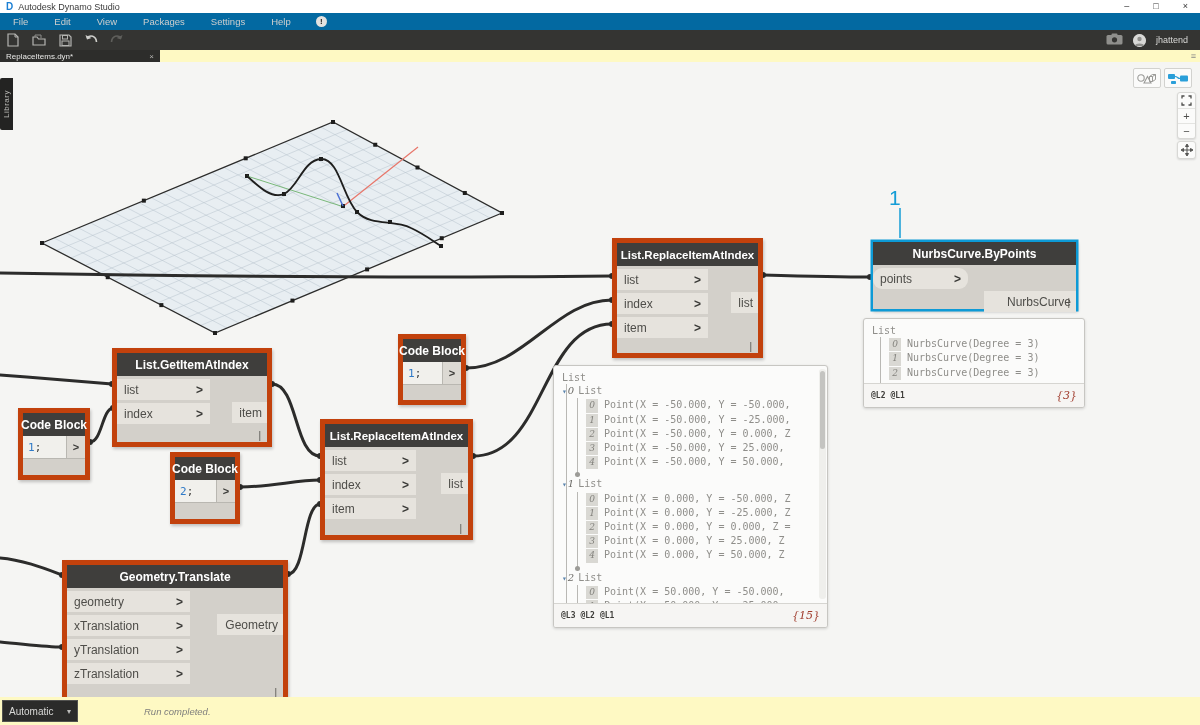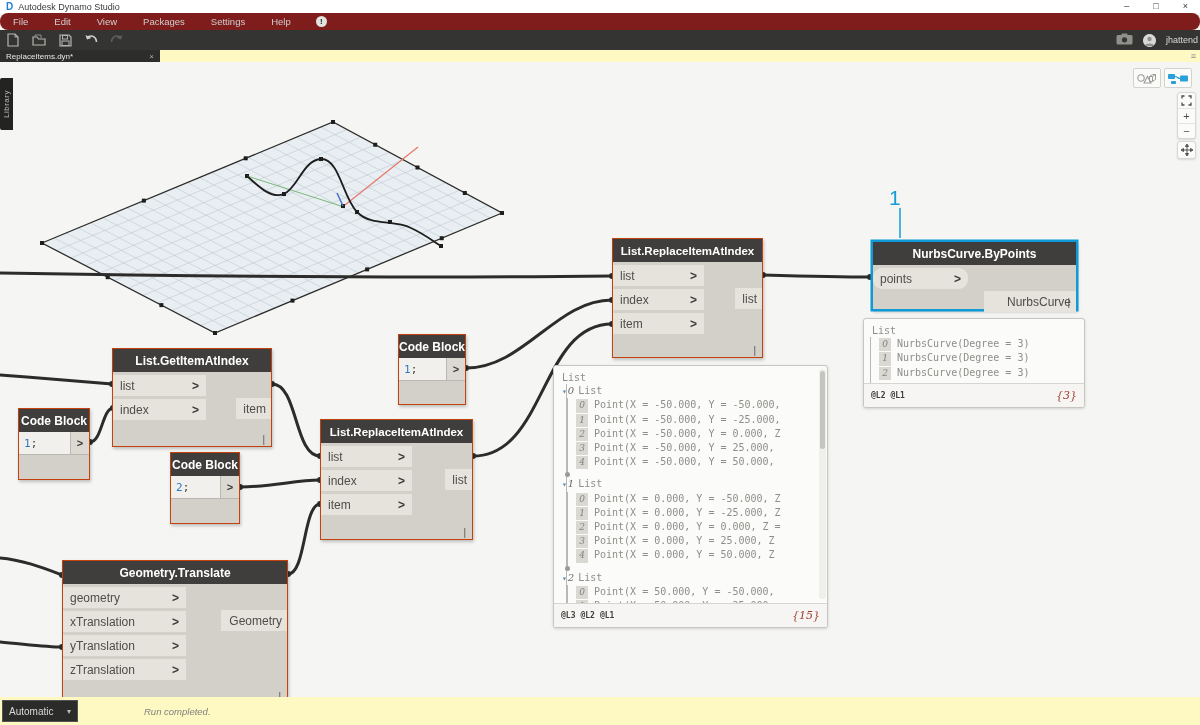--- a/index.html
+++ b/index.html
@@ -6,27 +6,27 @@
   html,body { width:1200px; height:725px; overflow:hidden; font-family:"Liberation Sans",sans-serif; background:#f5f5f3; }
 
   
   .titlebar { position:absolute; left:0; top:0; width:1200px; height:13px; background:#ffffff; display:flex; align-items:center; justify-content:space-between; padding:0 6px; }
   .tb-left { display:flex; align-items:center; gap:5px; }
   .logo-d { color:#1b7fd4; font-weight:bold; font-size:10px; line-height:10px; }
   .app-title { font-size:9px; color:#3a3a3a; }
   .winbtns { display:flex; gap:24px; padding-right:6px; }
   .winbtn { font-size:9px; color:#333; line-height:11px; cursor:default; }
 
-  .menubar { position:absolute; left:0; top:13px; width:1200px; height:17px; background:#7f1d1d; display:flex; align-items:center; gap:0;border-radius:8px; }
+  .menubar { position:absolute; left:0; top:13px; width:1200px; height:17px; background:#0369a1; display:flex; align-items:center; gap:0; }
   .menu-item { color:#cfcfce; font-size:9.5px; padding:0 13px; height:17px; display:flex; align-items:center; }
   .info-dot { width:11px; height:11px; border-radius:50%; background:#e2e2e0; color:#1d1d1d; font-size:8px; font-weight:bold; display:flex; align-items:center; justify-content:center; margin-left:12px; }
 
   .toolbar { position:absolute; left:0; top:30px; width:1200px; height:20px; background:#343432; display:flex; align-items:center; }
   .tool-ic { width:26px; height:20px; display:flex; align-items:center; justify-content:center; }
-  .tool-right { margin-left:auto; display:flex; align-items:center; gap:10px; padding-right:2px; }
+  .tool-right { margin-left:auto; display:flex; align-items:center; gap:10px; padding-right:12px; }
   .avatar { width:13px; height:13px; border-radius:50%; background:#cfcfcd; display:flex; align-items:center; justify-content:center; overflow:hidden; }
   .username { color:#d8d8d6; font-size:9px; }
 
   .tabbar { position:absolute; left:0; top:50px; width:1200px; height:12px; background:#fef9c3; display:flex; align-items:center; }
   .tab { width:160px; height:12px; background:#2d2d2b; color:#e6e6e4; font-size:8px; display:flex; align-items:center; padding:0 6px; }
   .tab-label { flex:1; }
   .tab-close { color:#b5b5b2; font-size:8px; }
   .tabbar-menu { margin-left:auto; color:#8a8a88; font-size:9px; padding-right:4px; }
 
   
@@ -37,21 +37,21 @@
                  writing-mode:vertical-rl; transform:rotate(180deg); font-size:8px; display:flex; align-items:center; justify-content:center; letter-spacing:.5px; }
 
   .view-toggles { position:absolute; right:8px; top:6px; display:flex; gap:3px; }
   .vt-btn { width:28px; height:20px; background:#fbfbfa; border:1px solid #d2d2cf; border-radius:2px; display:flex; align-items:center; justify-content:center; }
   .zoom-group { position:absolute; right:4px; top:30px; width:19px; background:#fbfbfa; border:1px solid #d8d8d5; border-radius:3px; box-shadow:0 1px 2px rgba(0,0,0,.12); }
   .zoom-cell { height:15px; display:flex; align-items:center; justify-content:center; color:#4e4e4c; font-size:11px; border-top:1px solid #e4e4e1; }
   .zoom-cell:first-child { border-top:none; }
   .pan-btn { position:absolute; right:4px; top:79px; width:19px; height:18px; background:#fbfbfa; border:1px solid #d8d8d5; border-radius:3px; box-shadow:0 1px 2px rgba(0,0,0,.12); display:flex; align-items:center; justify-content:center; }
 
   
-  .dnode { position:absolute; background:#d3d0ca; border:1px solid #c2410c; box-shadow:1px 2px 3px rgba(0,0,0,.22); }
+  .dnode { position:absolute; background:#d3d0ca; border:5px solid #c2410c; box-shadow:1px 2px 3px rgba(0,0,0,.22); }
   .dnode .hd { height:23px; background:#3f3e3c; color:#fff; font-size:12px; font-weight:bold; display:flex; align-items:center; justify-content:center; white-space:nowrap; }
   .dnode .bd { position:relative; padding-top:3px; }
   .nrow { position:relative; height:21px; margin-bottom:3px; background:#e6e3dd; display:flex; align-items:center; font-size:12px; color:#4e4d49; padding:0 7px; }
   .nrow .pn { flex:1; }
   .nrow .ch { font-weight:bold; color:#3a3a37; font-size:12px; }
   .orow { position:absolute; right:0; top:26px; height:21px; background:#e6e3dd; display:flex; align-items:center; justify-content:flex-end; font-size:12px; color:#4e4d49; padding:0 5px; }
   .lacing { position:absolute; right:6px; bottom:1px; font-size:10px; color:#56554f; }
   .dnode.selected { border:1px solid #0d9ad6; box-shadow:0 0 0 1.5px #0d9ad6, 1px 2px 3px rgba(0,0,0,.22); }
 
   .cb-row { display:flex; height:23px; border-bottom:1px solid #b9b7b1; }
@@ -60,21 +60,21 @@
   .cb-out { width:19px; background:#dcd9d3; border-left:1px solid #b9b7b1; display:flex; align-items:center; justify-content:center; font-size:11px; font-weight:bold; color:#3a3a37; }
 
   .annotation-label { position:absolute; color:#149dd6; font-size:21px; font-family:"Liberation Sans",sans-serif; }
 
   
   .bubble { position:absolute; background:#fbfbfa; border:1px solid #c7c6c2; border-radius:3px; box-shadow:0 1px 3px rgba(0,0,0,.15); display:flex; flex-direction:column; overflow:hidden; }
   .bub-content { flex:1; padding:5px 4px 2px 6px; overflow:hidden; position:relative; font-family:"DejaVu Sans Mono",monospace; font-size:10px; line-height:13.2px; color:#8f8e8a; white-space:nowrap; }
   .bub-root { padding-left:2px; }
   .bub-tree { border-left:1px solid #b9b8b4; margin-left:6px; position:relative; }
   .bub-tree::after, .bub-rows::after { content:""; position:absolute; left:-3px; bottom:0; width:5px; height:5px; border-radius:50%; background:#9c9b97; }
-  .bub-rows { border-left:1px solid #b9b8b4; position:relative; padding-bottom:8px; }
+  .bub-rows { border-left:1px solid #b9b8b4; margin-left:10px; position:relative; padding-bottom:8px; }
   .bub-row { padding-left:8px; }
   .badge { display:inline-block; min-width:12px; text-align:center; background:#d9d8d3; color:#83827d; font-family:"DejaVu Serif",serif; font-style:italic; font-size:9px; padding:0 2px; margin-right:6px; }
   .ghead { margin-left:-5px; }
   .exp { color:#5b84ad; font-size:8px; margin-right:1px; }
   .gidx { font-family:"DejaVu Serif",serif; font-style:italic; color:#6b6a66; margin-right:4px; font-size:10px; }
   .bub-footer { height:24px; border-top:1px solid #d6d5d1; background:#f6f5f3; display:flex; align-items:center; padding:0 7px; }
   .lvl { font-family:"DejaVu Sans Mono",monospace; font-weight:bold; font-size:8px; color:#3d3c38; margin-right:5px; }
   .cnt { margin-left:auto; font-family:"DejaVu Serif",serif; font-style:italic; font-size:11px; color:#a03b2c; }
   .vsb { position:absolute; right:1px; top:3px; width:7px; height:230px; background:#efefec; border-radius:3px; }
   .vsb-thumb { position:absolute; left:1px; top:2px; width:5px; height:78px; background:#c4c4c1; border-radius:3px; }

